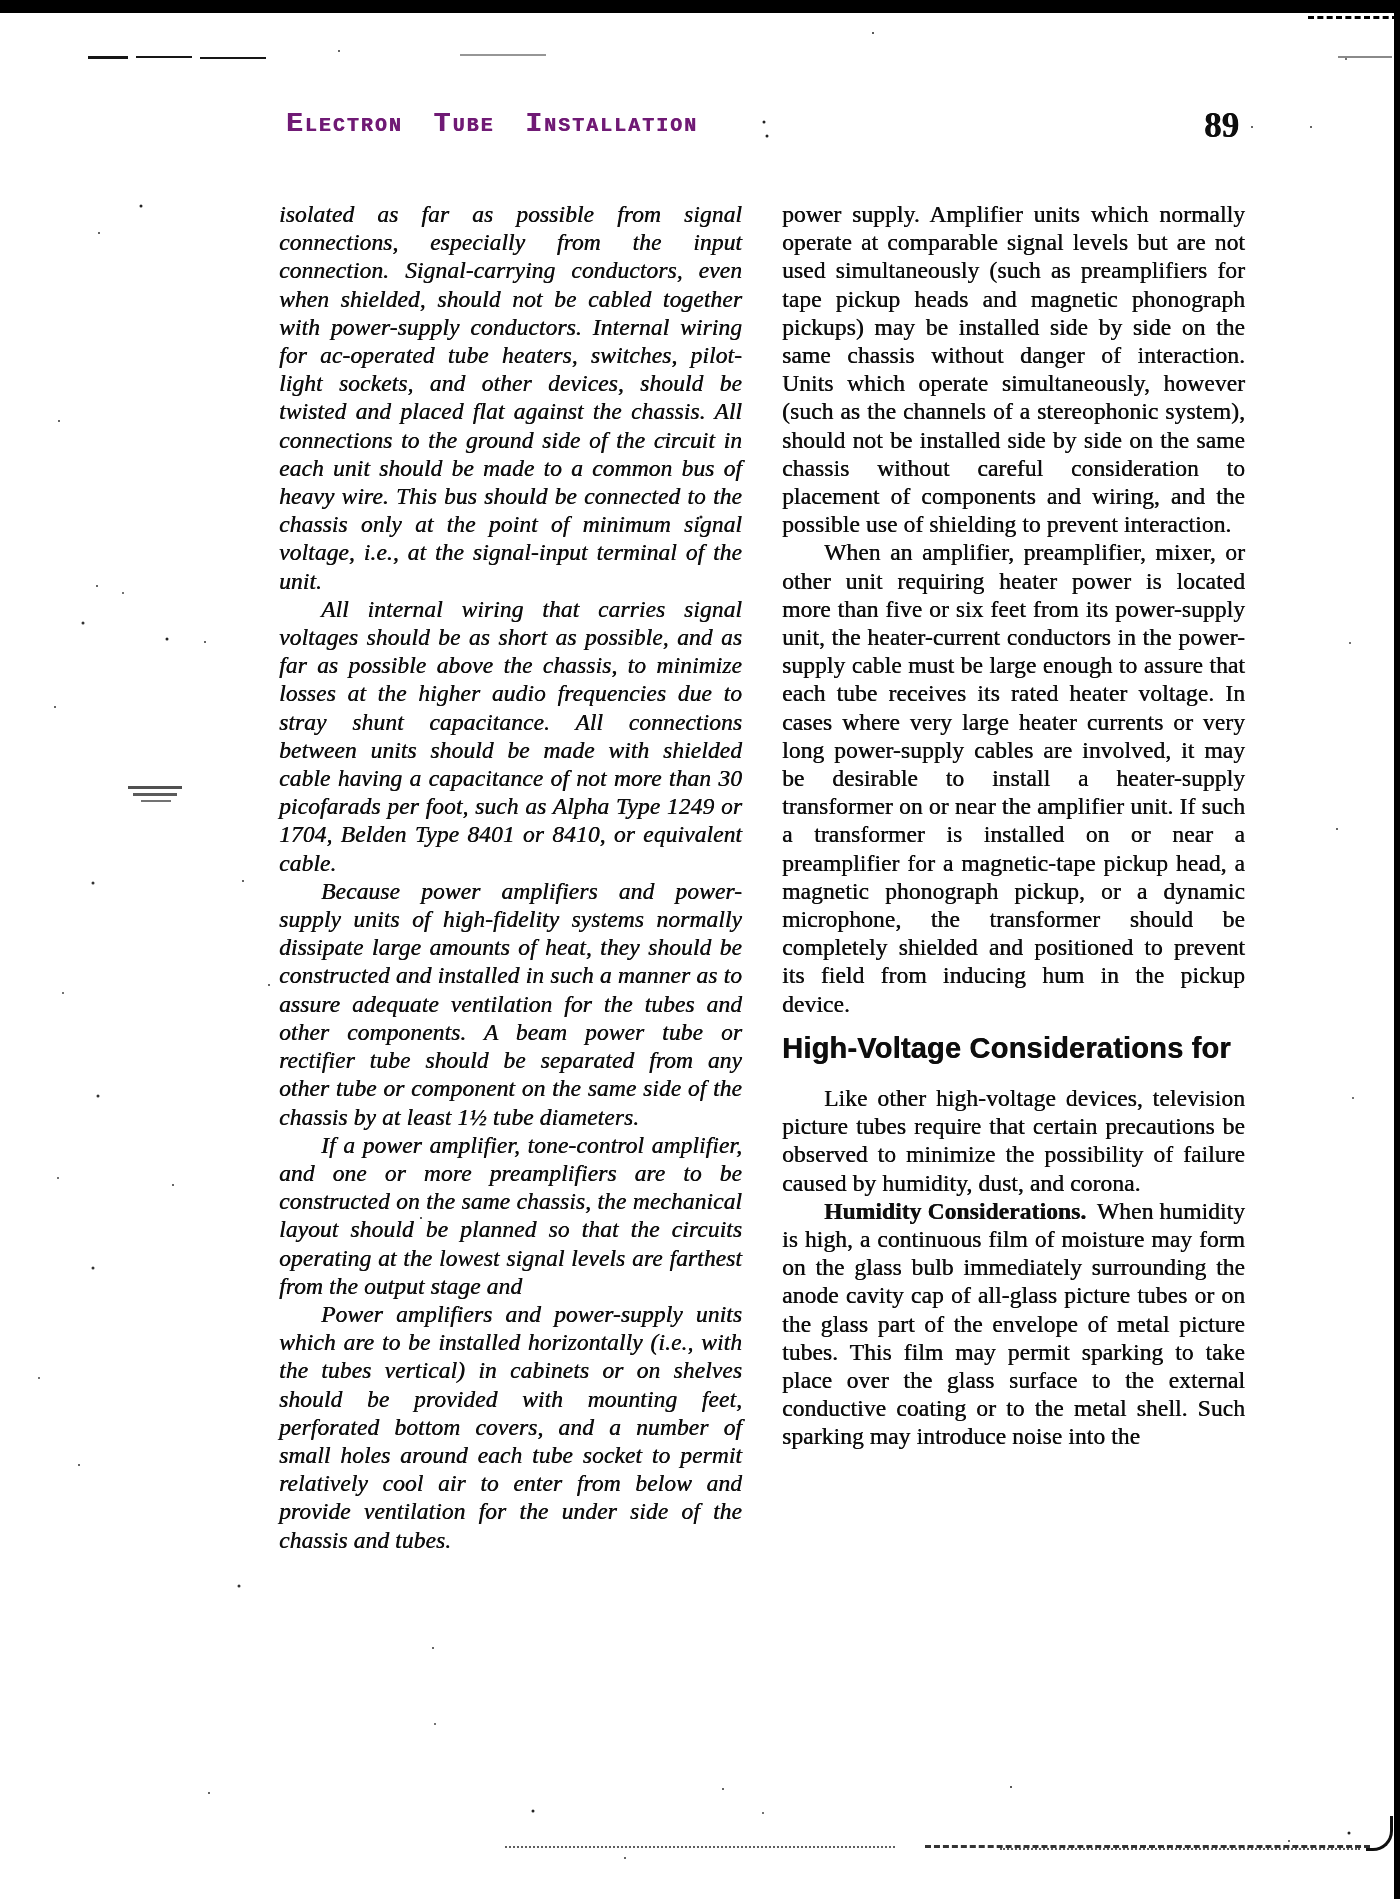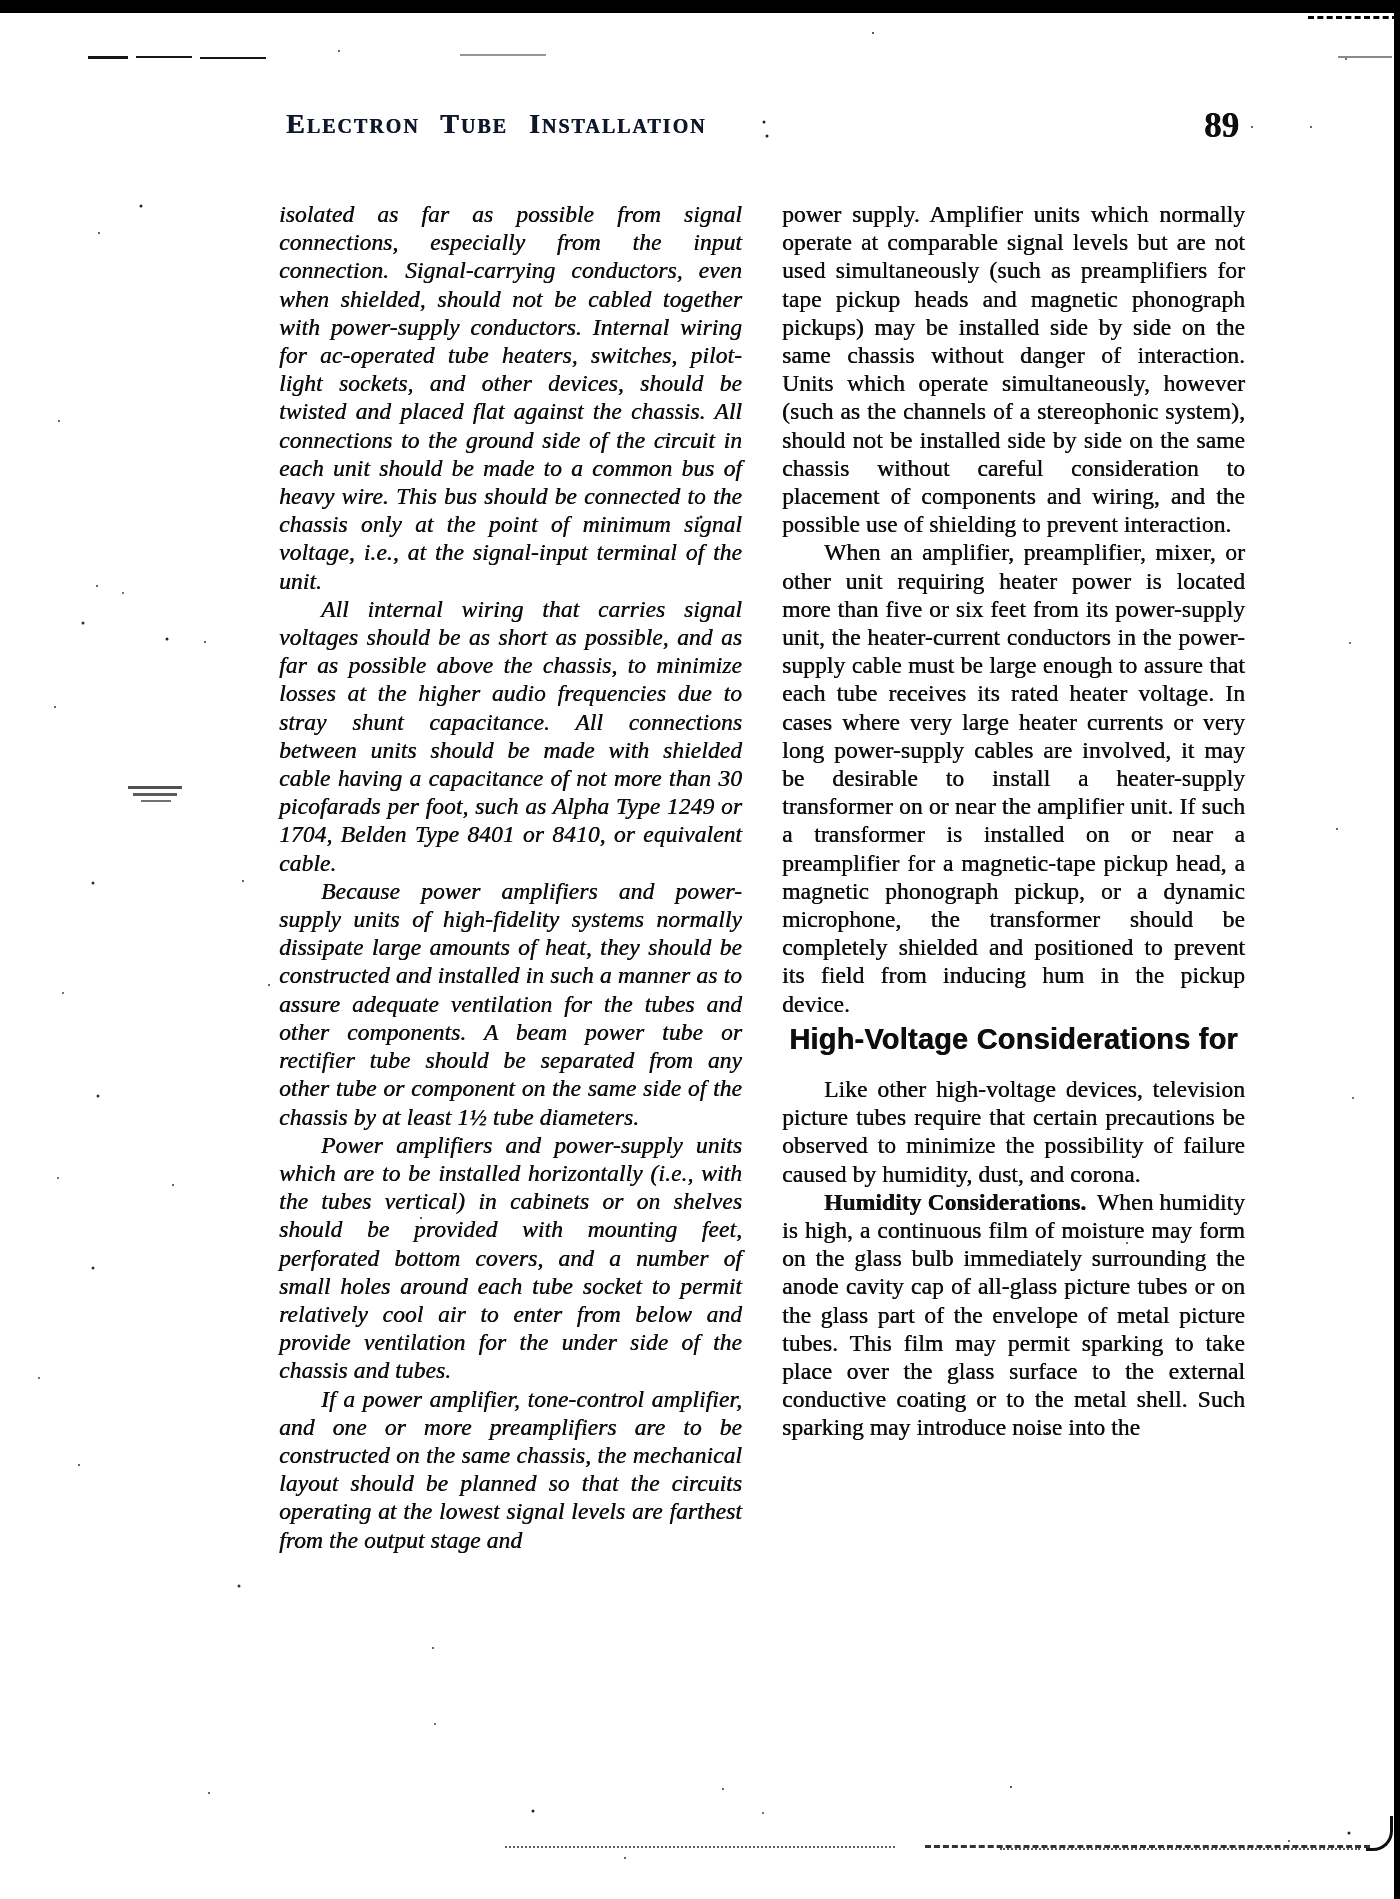--- a/index.html
+++ b/index.html
@@ -49,45 +49,46 @@
       1352px 1097px 0 0 #444, 1336px 828px 0 0 #333, 1349px 642px 0 0 #444,
       763px 121px 0 0.5px #222, 766px 135px 0 0.5px #222, 1251px 126px 0 0 #333;
   }
 
   
   .page-title{
     position:absolute;left:286px;top:108px;
     font-size:28px;font-weight:700;
     font-variant:small-caps;
     letter-spacing:2px;word-spacing:12px;
-    color:#0f172a;
+    color:#701a75;
     text-shadow:0.5px 0 0 currentColor;
     white-space:nowrap;
+    font-family:Liberation Mono, monospace;
   }
   .page-number{
     position:absolute;left:1204px;top:106px;
     font-size:35px;font-weight:700;
     text-shadow:0.4px 0 0 currentColor;
   }
   .col{
     position:absolute;top:200px;width:463px;
     font-size:23.5px;line-height:28.2px;
     text-align:justify;
     text-shadow:0.4px 0 0 currentColor;
     letter-spacing:0.1px;
   }
   .col-left{left:279px;font-style:italic;}
   .col-right{left:782px;}
   .col p{margin:0;padding:0;}
   .col p.indent{text-indent:42px;}
   .section-heading{
     font-family:"Liberation Sans","DejaVu Sans",sans-serif;
     font-weight:700;font-size:29px;line-height:37px;
-    text-align:center;letter-spacing:0.2px;
-    margin:3px 0 17px 0;
+    text-align:left;letter-spacing:0.2px;
+    margin:12px 0 17px 0;
     text-shadow:0.5px 0 0 currentColor;
   }
   .lead{font-weight:700;margin-right:0.45em;}
 </style>
 </head>
 <body>
 
 <div class="page">
 
   <div class="top-bar"></div>
@@ -107,22 +108,22 @@
   <div class="bottom-hook"></div>
   <div class="specks"></div>
 
   <div class="page-title">Electron Tube Installation</div>
   <div class="page-number">89</div>
 
   <div class="col col-left">
     <p>isolated as far as possible from signal connections, especially from the input connection. Signal-carrying conductors, even when shielded, should not be cabled together with power-supply conductors. Internal wiring for ac-operated tube heaters, switches, pilot-light sockets, and other devices, should be twisted and placed flat against the chassis. All connections to the ground side of the circuit in each unit should be made to a common bus of heavy wire. This bus should be connected to the chassis only at the point of minimum signal voltage, i.e., at the signal-input terminal of the unit.</p>
     <p class="indent">All internal wiring that carries signal voltages should be as short as possible, and as far as possible above the chassis, to minimize losses at the higher audio frequencies due to stray shunt capacitance. All connections between units should be made with shielded cable having a capacitance of not more than 30 picofarads per foot, such as Alpha Type 1249 or 1704, Belden Type 8401 or 8410, or equivalent cable.</p>
     <p class="indent">Because power amplifiers and power-supply units of high-fidelity systems normally dissipate large amounts of heat, they should be constructed and installed in such a manner as to assure adequate ventilation for the tubes and other components. A beam power tube or rectifier tube should be separated from any other tube or component on the same side of the chassis by at least 1½ tube diameters.</p>
+    <p class="indent">If a power amplifier, tone-control amplifier, and one or more preamplifiers are to be constructed on the same chassis, the mechanical layout should be planned so that the circuits operating at the lowest signal levels are farthest from the output stage and</p>
     <p class="indent">Power amplifiers and power-supply units which are to be installed horizontally (i.e., with the tubes vertical) in cabinets or on shelves should be provided with mounting feet, perforated bottom covers, and a number of small holes around each tube socket to permit relatively cool air to enter from below and provide ventilation for the under side of the chassis and tubes.</p>
-    <p class="indent">If a power amplifier, tone-control amplifier, and one or more preamplifiers are to be constructed on the same chassis, the mechanical layout should be planned so that the circuits operating at the lowest signal levels are farthest from the output stage and</p>
   </div>
 
   <div class="col col-right">
     <p>power supply. Amplifier units which normally operate at comparable signal levels but are not used simultaneously (such as preamplifiers for tape pickup heads and magnetic phonograph pickups) may be installed side by side on the same chassis without danger of interaction. Units which operate simultaneously, however (such as the channels of a stereophonic system), should not be installed side by side on the same chassis without careful consideration to placement of components and wiring, and the possible use of shielding to prevent interaction.</p>
     <p class="indent">When an amplifier, preamplifier, mixer, or other unit requiring heater power is located more than five or six feet from its power-supply unit, the heater-current conductors in the power-supply cable must be large enough to assure that each tube receives its rated heater voltage. In cases where very large heater currents or very long power-supply cables are involved, it may be desirable to install a heater-supply transformer on or near the amplifier unit. If such a transformer is installed on or near a preamplifier for a magnetic-tape pickup head, a magnetic phonograph pickup, or a dynamic microphone, the transformer should be completely shielded and positioned to prevent its field from inducing hum in the pickup device.</p>
     <div class="section-heading">
       <div>High-Voltage Considerations for</div>
     </div>
     <p class="indent">Like other high-voltage devices, television picture tubes require that certain precautions be observed to minimize the possibility of failure caused by humidity, dust, and corona.</p>
     <p class="indent">

